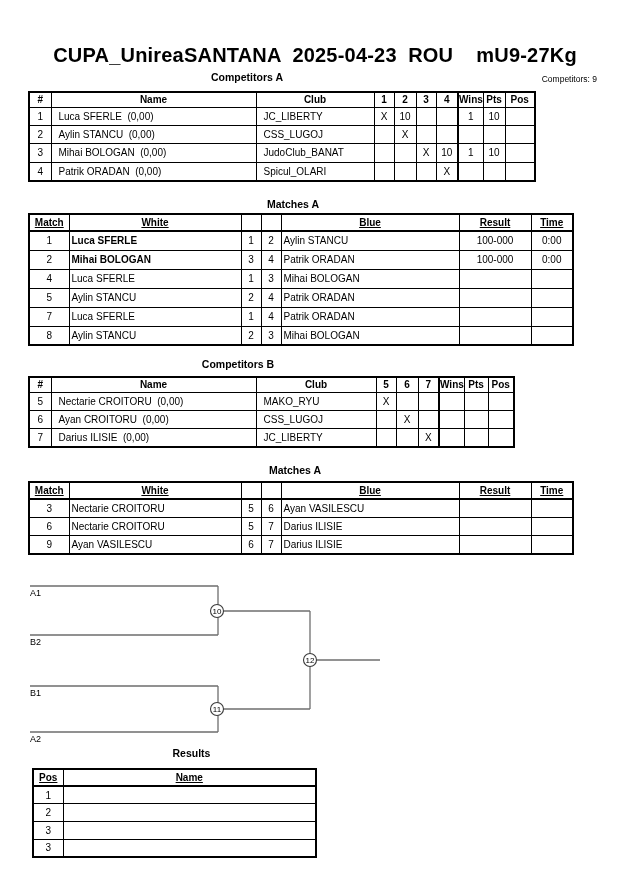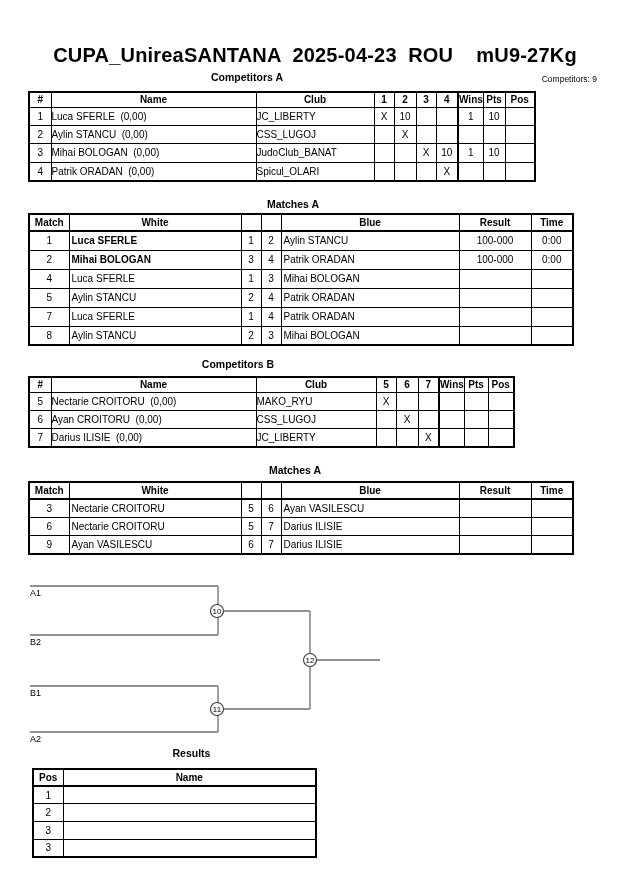--- a/index.html
+++ b/index.html
@@ -11,24 +11,24 @@
   .sec-title{position:absolute;transform:translateX(-50%);font-size:10.5px;
              font-weight:bold;white-space:pre;}
   .count-label{position:absolute;right:33px;top:74px;font-size:8.5px;}
 
   table.sheet{position:absolute;border-collapse:collapse;table-layout:fixed;
               border:2px solid #000;font-size:10px;}
   table.sheet th,table.sheet td{border:1px solid #000;padding:0;margin:0;
               text-align:center;vertical-align:middle;overflow:hidden;
               white-space:pre;font-size:10px;}
   table.sheet th{font-weight:bold;}
-  table.sheet .al{text-align:left;}
+  table.sheet .al{text-align:left;padding-left:7px;}
   table.sheet .al2{text-align:left;padding-left:2px;}
   table.sheet .thick-l{border-left-width:2px;}
-  table.sheet.hdr-thick thead th{border-bottom-width:2px;}
+  table.sheet.hdr-thick thead th{border-bottom-width:2px;text-decoration:underline;}
   table.sheet .b{font-weight:bold;}
 
   #bracket{position:absolute;left:0;top:560px;}
   #bracket path{stroke:#6e6e6e;stroke-width:1.3;fill:none;}
   #bracket circle{fill:#fff;stroke:#3a3a3a;stroke-width:1.1;}
   #bracket .slot-lbl{font-size:9px;fill:#000;}
   #bracket .node-lbl{font-size:8px;fill:#000;text-anchor:middle;}
 </style>
 </head>
 <body>

